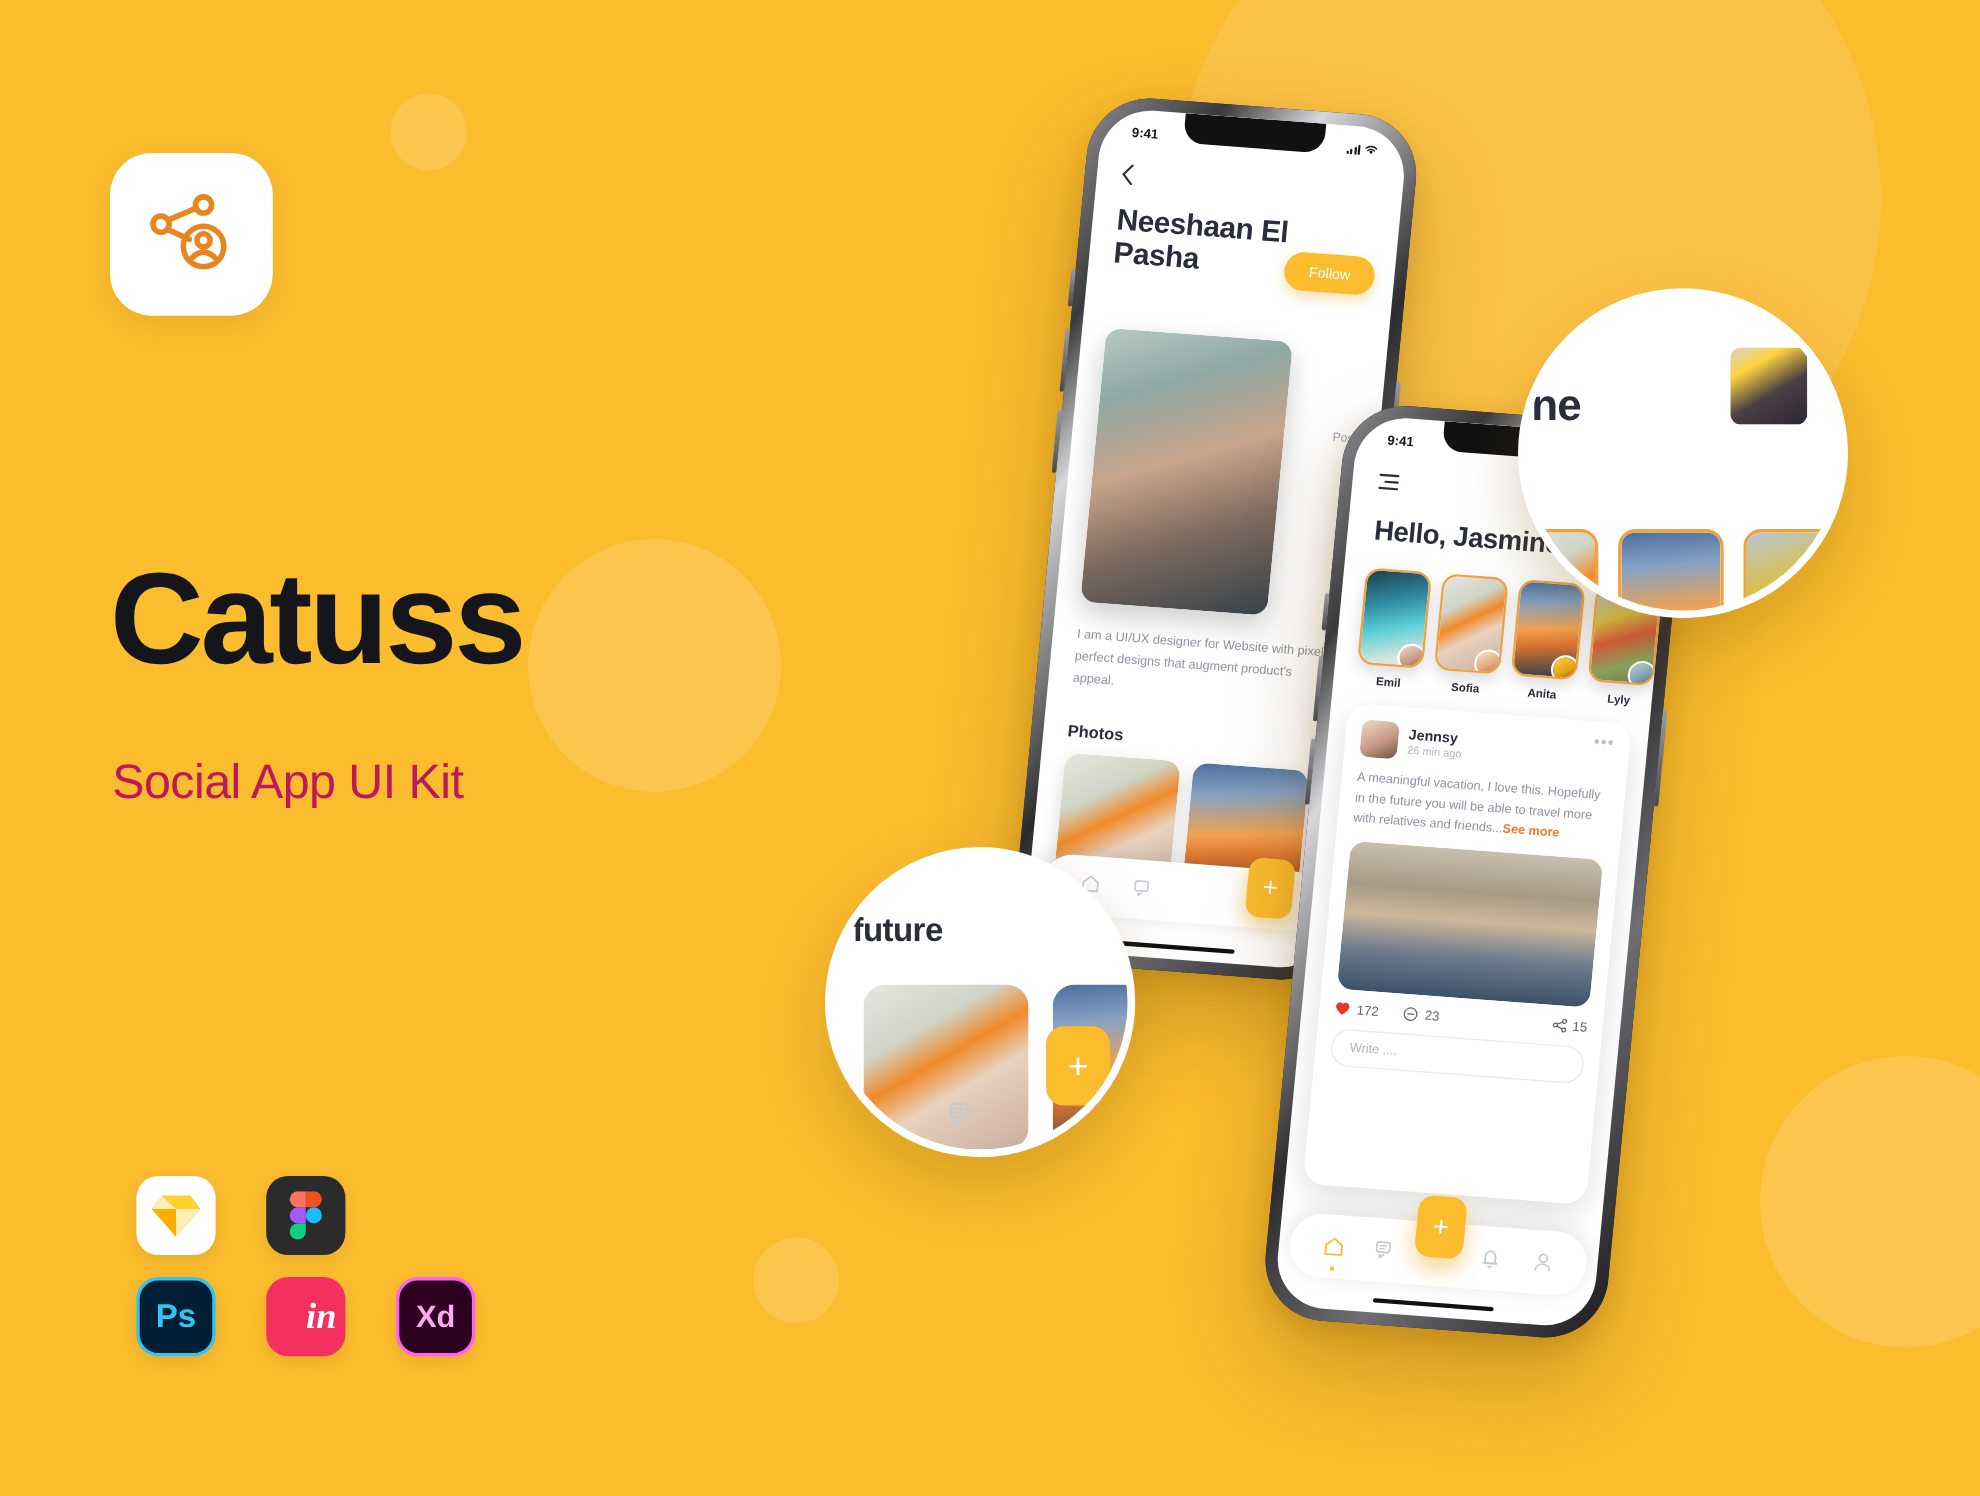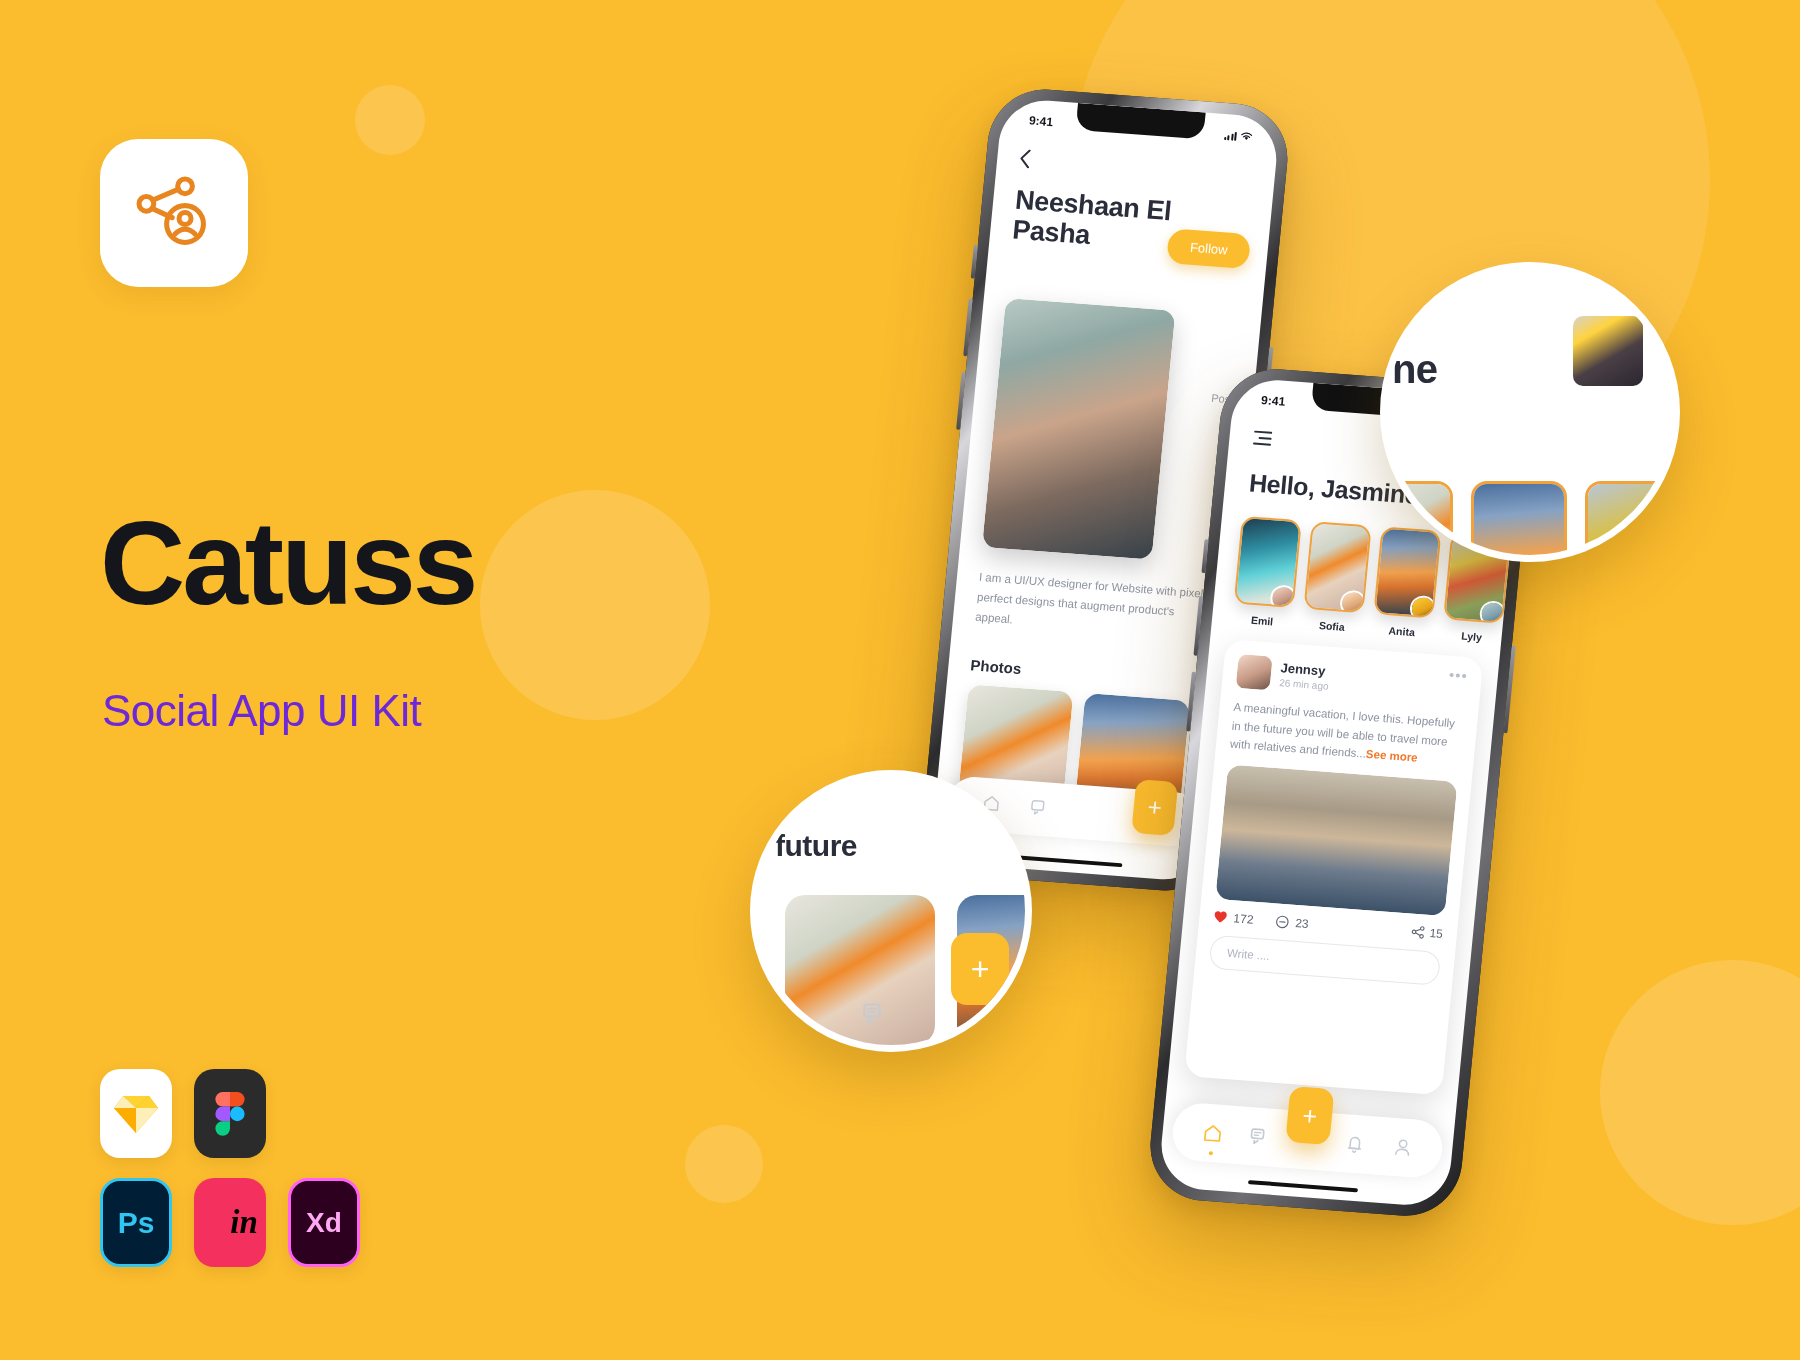--- a/index.html
+++ b/index.html
@@ -29,36 +29,36 @@
   }
   .app-icon svg { width:92px; height:92px; display:block; }
 
   .brand-title {
     position:absolute; left:0; top:490px;
     font-size:118px; line-height:1; font-weight:800;
     letter-spacing:-3px; color:#14161C;
   }
   .brand-sub {
     position:absolute; left:2px; top:672px;
-    font-size:44px; font-weight:400; color:#6d28d9; letter-spacing:-.5px;
+    font-size:44px; font-weight:400; color:#be185d; letter-spacing:-.5px;
   }
 
   
   .tools { position:absolute; left:0; top:1055px; width:420px; }
   .tool-row { display:flex; gap:22px; margin-bottom:20px; }
   .tool {
-    width:72px; height:89px; border-radius:20px;
+    width:72px; height:72px; border-radius:20px;
     display:flex; align-items:center; justify-content:center;
     box-shadow:0 5px 14px rgba(130,90,0,.14);
-    font-weight:700; position:relative; overflow:hidden;
+    font-weight:700; position:relative; overflow:hidden;margin-left:24px;
   }
   .tool-sketch { background:#ffffff; }
   .tool-figma { background:#2B2B2B; }
   .tool-ps { background:#001E36; border:3px solid #31C5F0; color:#31C5F0; font-size:30px; }
-  .tool-in { background:#F4305F; color:#000000; font-style:italic; font-size:33px; font-family:"Liberation Serif", serif;padding-left:28px; }
+  .tool-in { background:#F4305F; color:#ffffff; font-style:italic; font-size:33px; font-family:"Liberation Serif", serif;padding-left:28px; }
   .tool-xd { background:#2E001F; border:3px solid #FF61F6; color:#FFA8F4; font-size:28px; }
 
   
   .phone {
     position:absolute;
     background:#1c1c1e;
     border-radius:56px;
     box-shadow:0 40px 80px rgba(110,70,0,.30), 0 8px 22px rgba(110,70,0,.18);
   }
   .phone .bezel-ring {

